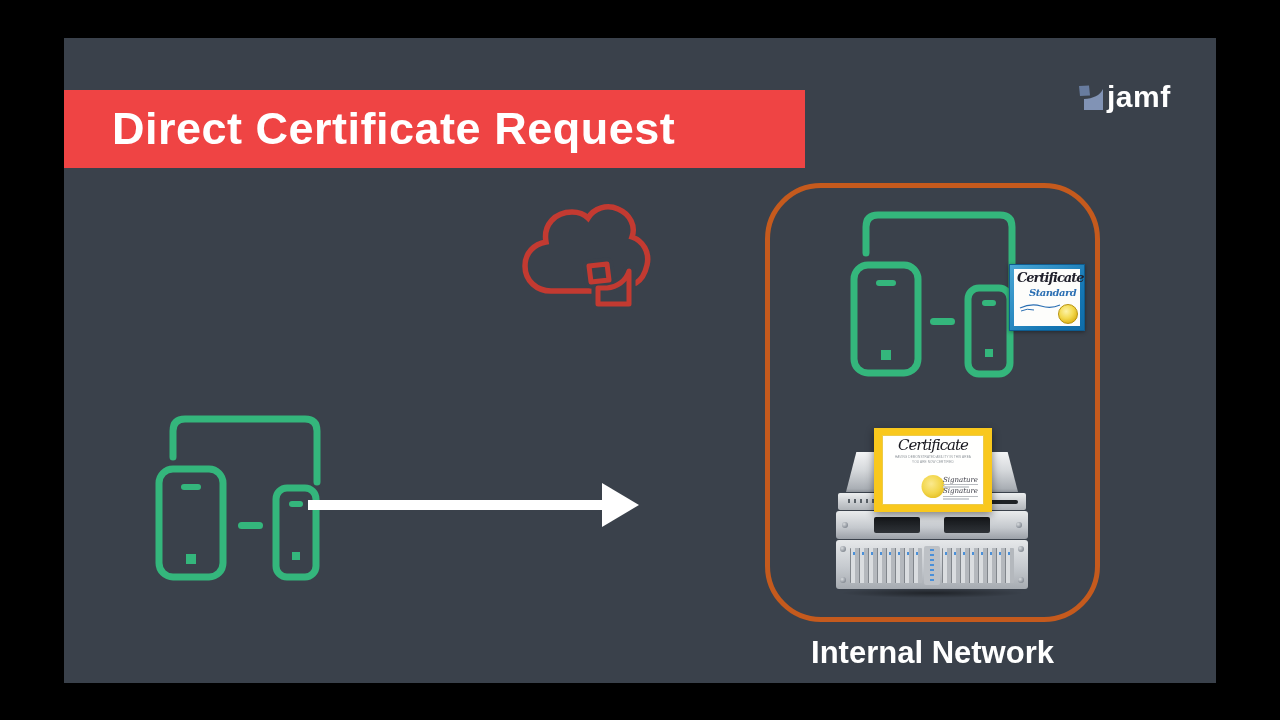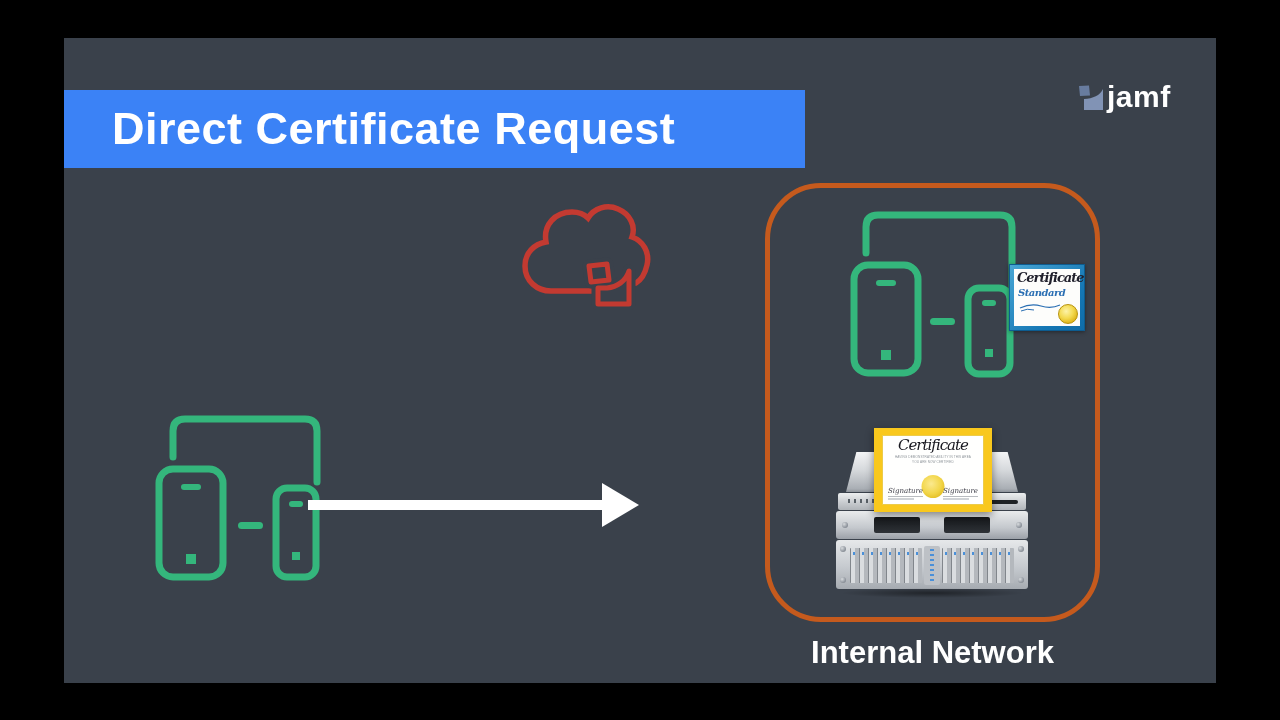--- a/index.html
+++ b/index.html
@@ -5,55 +5,55 @@
   * { margin:0; padding:0; box-sizing:border-box; }
   body { background:#000; font-family:"Liberation Sans", sans-serif; }
   .stage { position:relative; width:1280px; height:720px; background:#000; overflow:hidden; }
   .slide { position:absolute; left:64px; top:38px; width:1152px; height:645px; background:#3a414b; }
 
   
   .jamf-logo { position:absolute; left:1014px; top:20px; display:flex; align-items:center; gap:3px;margin-top:24px; }
   .jamf-logo .word { color:#fff; font-size:30px; font-weight:600; letter-spacing:.5px; line-height:1; padding-bottom:2px; }
 
   
-  .banner { position:absolute; left:0; top:52px; width:741px; height:78px; background:#3b82f6; }
+  .banner { position:absolute; left:0; top:52px; width:741px; height:78px; background:#ef4444; }
   .banner .title { color:#fff; font-weight:bold; font-size:45px; line-height:78px; padding-left:48px; letter-spacing:.5px; }
 
   
   .net-box { position:absolute; left:701px; top:145px; width:335px; height:439px;
              border:5px solid #c55a1d; border-radius:56px; }
   .net-label { position:absolute; left:701px; top:597px; width:335px; text-align:center;
                color:#fff; font-size:31px; font-weight:700; }
 
   .abs { position:absolute; }
 
   
   .badge { position:absolute; left:945px; top:226px; width:76px; height:67px;
            background:linear-gradient(135deg,#49a6d4 0%,#1577b4 70%,#0f6ca8 100%);
            border:1px solid #0d5c90; padding:4px; box-shadow:0 1px 4px rgba(0,0,0,.4); }
   .badge-inner { position:relative; width:100%; height:100%; background:#fdfdfb; padding:1px 3px; }
   .badge-title { font-family:"DejaVu Serif", serif; font-style:italic; font-weight:bold;
                  font-size:13px; color:#20202c; text-align:center; letter-spacing:-1px; line-height:1.2; }
   .badge-sub { font-family:"DejaVu Serif", serif; font-style:italic; font-weight:bold;
-               font-size:10px; color:#2b6fb3; margin:1px 0 0 1px; letter-spacing:-.5px; }
+               font-size:10px; color:#2b6fb3; margin:1px 0 0 12px; letter-spacing:-.5px; }
   .badge-seal { position:absolute; right:2px; bottom:2px; width:20px; height:20px; border-radius:50%;
                 background:radial-gradient(circle at 40% 35%, #fdf3a8 0%, #f3d94e 45%, #dfb51c 75%, #c79d10 100%);
                 border:1px solid #b8930d; }
 
   
   .cert { position:absolute; left:810px; top:390px; width:118px; height:84px; background:#f9c81d;
           padding:7px 8px; box-shadow:0 3px 8px rgba(0,0,0,.45); z-index:5; }
   .cert-inner { position:relative; width:100%; height:100%; background:#fffffe; border:1px solid #eccb4a;
                 text-align:center; overflow:hidden; }
   .cert-title { font-family:"DejaVu Serif", serif; font-style:italic; font-size:15px; color:#17171f;
                 letter-spacing:-1px; line-height:1.25; }
   .cert-body { font-size:6px; transform:scale(.52); transform-origin:50% 0; width:192%; margin-left:-46%;
                color:#8f959b; line-height:1.45; letter-spacing:.2px; }
   .cert-sigrow { position:absolute; left:0; right:0; bottom:4px; display:flex; justify-content:space-between;
-                 align-items:flex-end; padding:0 5px; }
+                 align-items:flex-end; padding:0 5px;flex-direction:column; }
   .cert-sig { font-family:"DejaVu Serif", serif; font-style:italic; font-size:7px; color:#3c3c46;
               border-bottom:1px solid #b9bcc0; line-height:1.1; }
   .cert-sig-sub { width:26px; height:2px; margin-top:1px; background:#cfd2d5; }
   .cert-seal { position:absolute; left:50%; bottom:6px; transform:translateX(-50%); width:23px; height:23px;
                border-radius:50%;
                background:radial-gradient(circle at 42% 38%, #fbe98e 0%, #f2d64a 50%, #e3bd22 80%, #d0a814 100%); }
 
   
   .server { position:absolute; left:772px; top:414px; width:192px; height:146px; z-index:2; }
   .srv-slab { position:absolute; left:10px; right:10px; top:0; height:40px;

